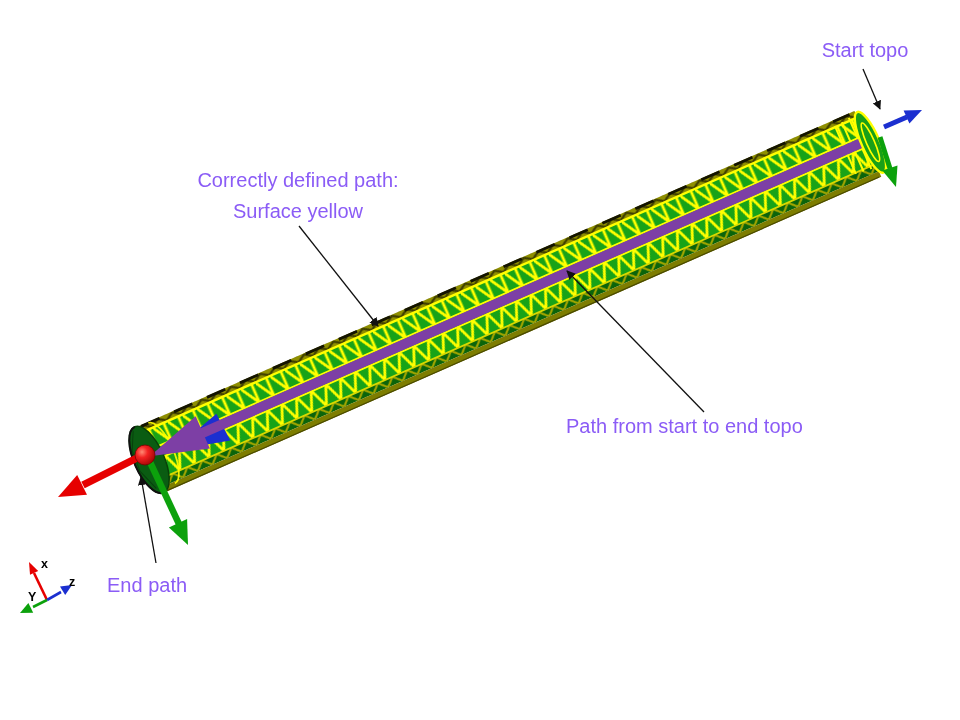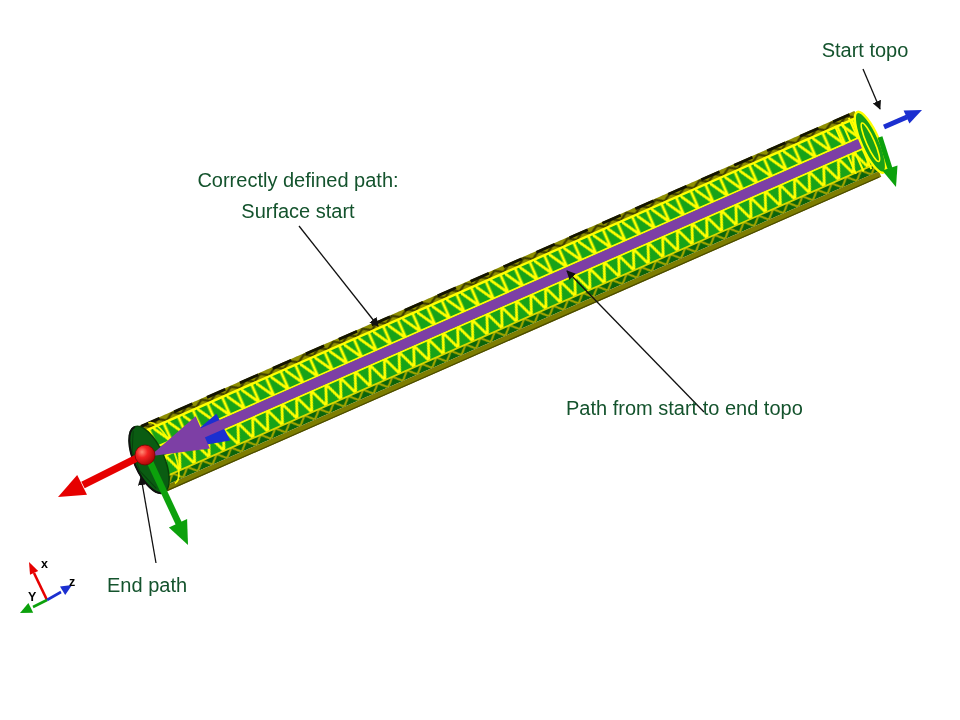--- a/index.html
+++ b/index.html
@@ -1,19 +1,19 @@
 <!DOCTYPE html>
 <html><head>
 <meta charset="utf-8">
 <style>
   html,body{margin:0;padding:0;background:#fff;}
   .stage{position:relative;width:960px;height:720px;overflow:hidden;background:#fff;
          font-family:"Liberation Sans", sans-serif;}
   .stage svg{position:absolute;left:0;top:0;}
-  .lbl{position:absolute;color:#14532d;font-size:20px;line-height:23px;white-space:nowrap;}
+  .lbl{position:absolute;color:#8b5cf6;font-size:20px;line-height:23px;white-space:nowrap;}
   .lbl.center{text-align:center;white-space:normal;}
   .lbl .line{display:block;line-height:31px;}
   .triadlbl{position:absolute;color:#000;font-size:12.5px;font-weight:700;line-height:13px;}
 </style>
 </head>
 <body>
 
 <div class="stage">
 
   <svg width="960" height="720" viewBox="0 0 960 720">
@@ -108,23 +108,23 @@
       <polygon points="72,585 65.2,595 60,586.4" fill="#1b2fd0"></polygon>
       <line x1="47" y1="600" x2="33" y2="607" stroke-width="2.6" stroke="#0ca10c"></line>
       <polygon points="20,613 28.4,602.9 33.2,612.8" fill="#0ca10c"></polygon>
     </g>
   </svg>
 
   <div class="lbl" style="left:805px;top:39px;width:120px;text-align:center;">Start topo</div>
 
   <div class="lbl center" style="left:177px;top:165px;width:242px;">
     <span class="line">Correctly defined path:</span>
-    <span class="line">Surface start</span>
+    <span class="line">Surface yellow</span>
   </div>
 
-  <div class="lbl" style="left:566px;top:397px;">Path from start to end topo</div>
+  <div class="lbl" style="left:566px;top:415px;">Path from start to end topo</div>
 
   <div class="lbl" style="left:107px;top:574px;">End path</div>
 
   <div class="triadlbl" style="left:41px;top:558px;">x</div>
   <div class="triadlbl" style="left:69px;top:576px;">z</div>
   <div class="triadlbl" style="left:28px;top:591px;">Y</div>
 </div>
 
 </body></html>

